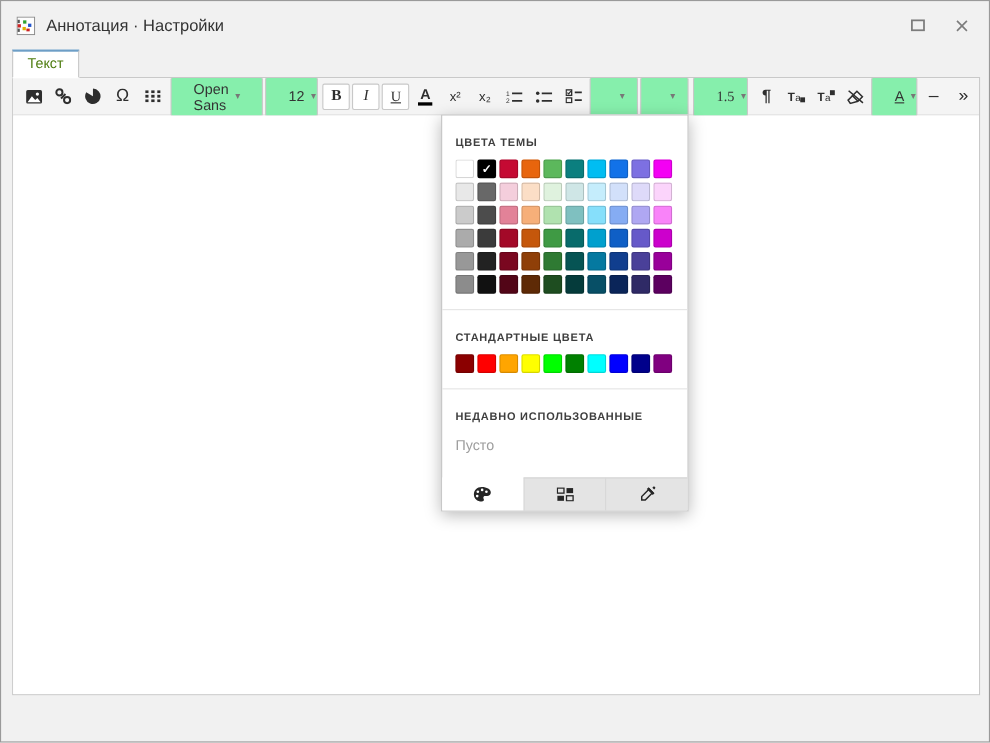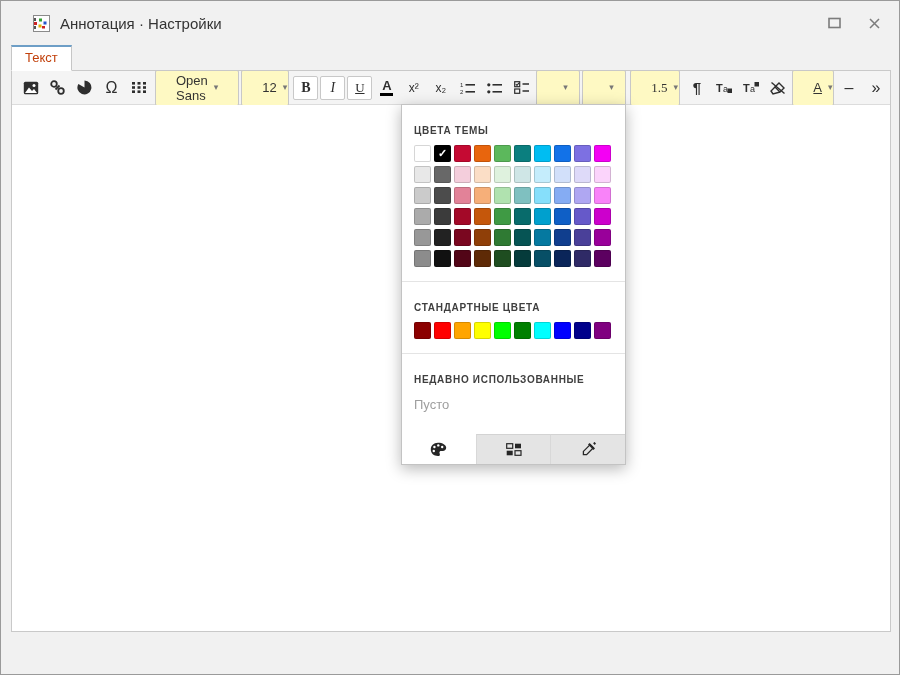--- a/index.html
+++ b/index.html
@@ -9,55 +9,55 @@
     font-family:"Liberation Sans", sans-serif;
     background:#E8E8E8;
     overflow:hidden;
   }
   .window {
     position:relative; width:900px; height:675px;
     background:#F1F1F1; border:1px solid #9A9A9A;
   }
   
   .titlebar {
-    height:44px; display:flex; align-items:center; padding:0 16px 0 32px;
+    height:44px; display:flex; align-items:center; padding:0 16px 0 14px;
   }
   .app-icon { width:17px; height:17px; margin-right:10px; flex:0 0 auto; }
   .title-text { font-size:15px; color:#333; }
   .win-controls { margin-left:auto; display:flex; align-items:center; gap:22px; }
   .win-btn { width:18px; height:18px; display:flex; align-items:center; justify-content:center; cursor:default; }
   
   .tabbar { height:25px; padding-left:10px; display:flex; }
   .tab {
     position:relative; z-index:3;
     background:#FFF;
     border:1px solid #C6C6C6; border-top:2px solid #6D9EC6; border-bottom:1px solid #FFF;
     margin-bottom:-1px;
     padding:3px 13px 0 13px;
-    font-size:13px; color:#c2410c;
+    font-size:13px; color:#4d7c0f;
   }
   
   .panel {
     position:absolute; left:10px; top:69px; width:880px; height:562px;
     background:#FFF; border:1px solid #C9C9C9;
   }
   .toolbar {
     height:34px; background:#F4F4F4; border-bottom:1px solid #DCDCDC;
     display:flex; align-items:center; padding:0 6px; gap:2px;
   }
   .tbtn {
     min-width:25px; height:25px; display:flex; align-items:center; justify-content:center;
     color:#2E2E2E; font-size:14px; border-radius:2px;
   }
   .tbtn svg { display:block; }
   .boxed {
     background:#FFF; border:1px solid #C8C8C8; height:24px;
   }
   .tselect {
-    background:#fef9c3; border:1px solid #C8C8C8; border-radius:2px; height:36px;
+    background:#86efac; border:1px solid #C8C8C8; border-radius:2px; height:36px;
     display:flex; align-items:center; padding:0 20px; gap:6px;
     font-size:13px; color:#333;
   }
   .caret { font-size:9px; color:#777; line-height:1; }
   .glyph-b { font-weight:bold; font-size:14px; font-family:"Liberation Serif", serif; }
   .glyph-i { font-style:italic; font-size:14px; font-family:"Liberation Serif", serif; }
   .glyph-u { text-decoration:underline; font-size:13px; font-family:"Liberation Serif", serif; }
   .fontcolor-a {
     display:flex; flex-direction:column; align-items:center; line-height:1;
     font-size:13px; font-weight:bold;

